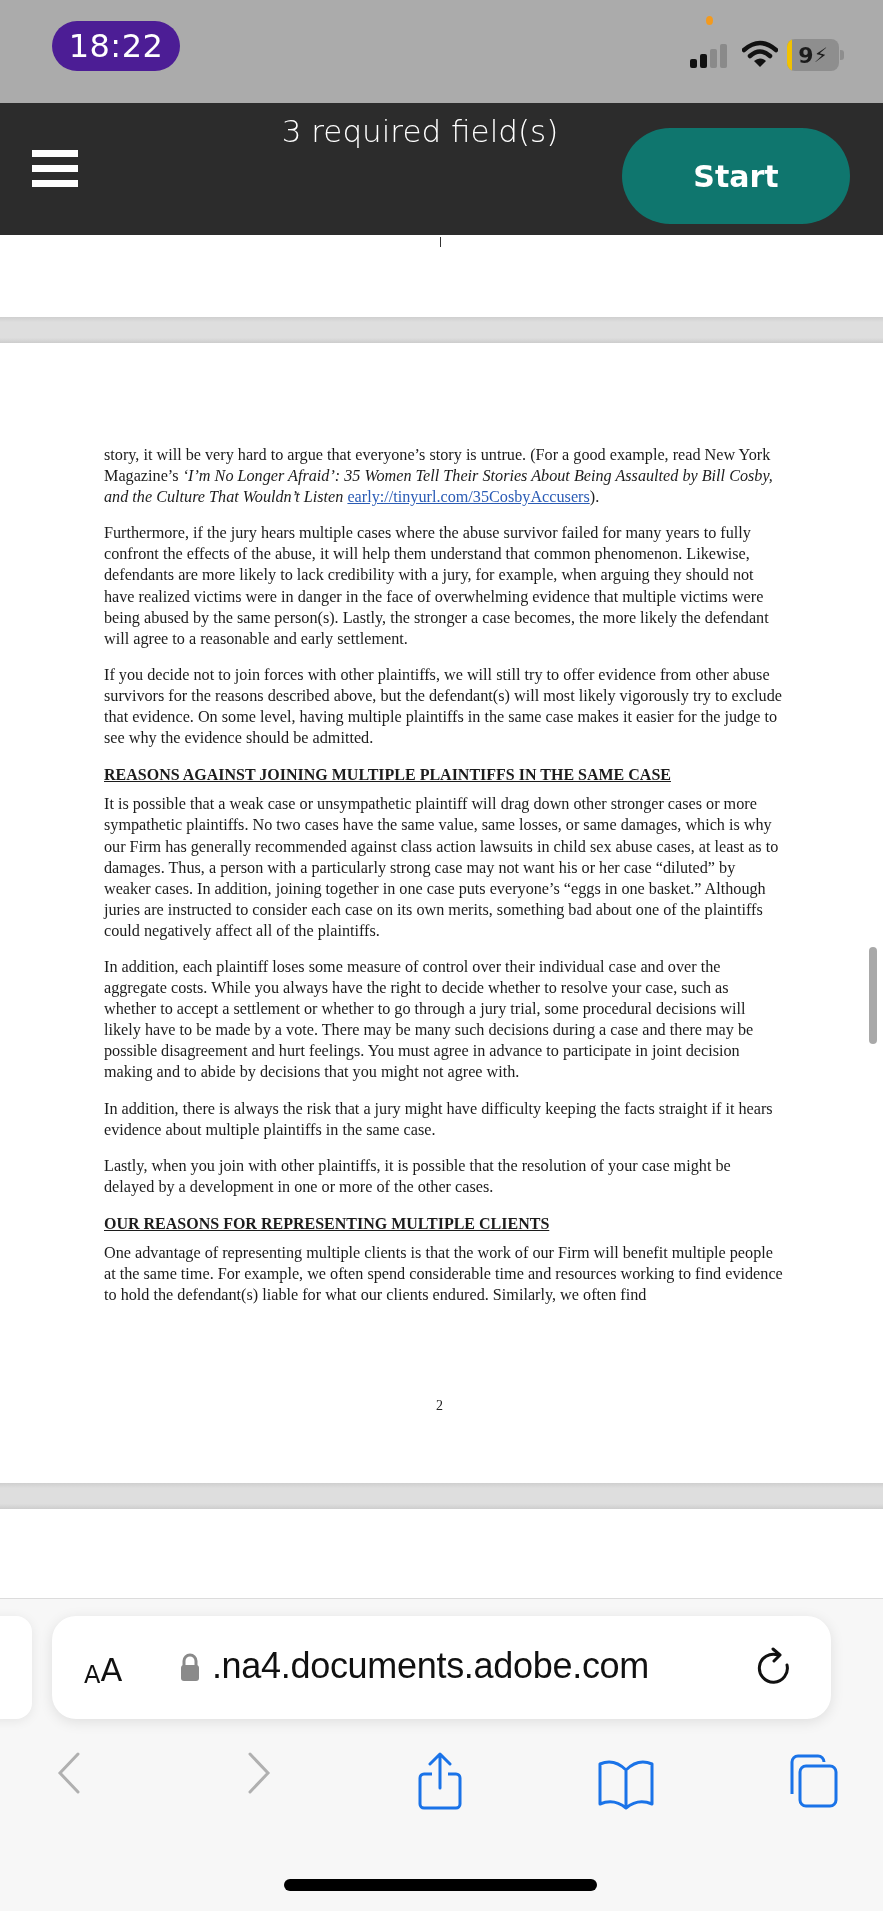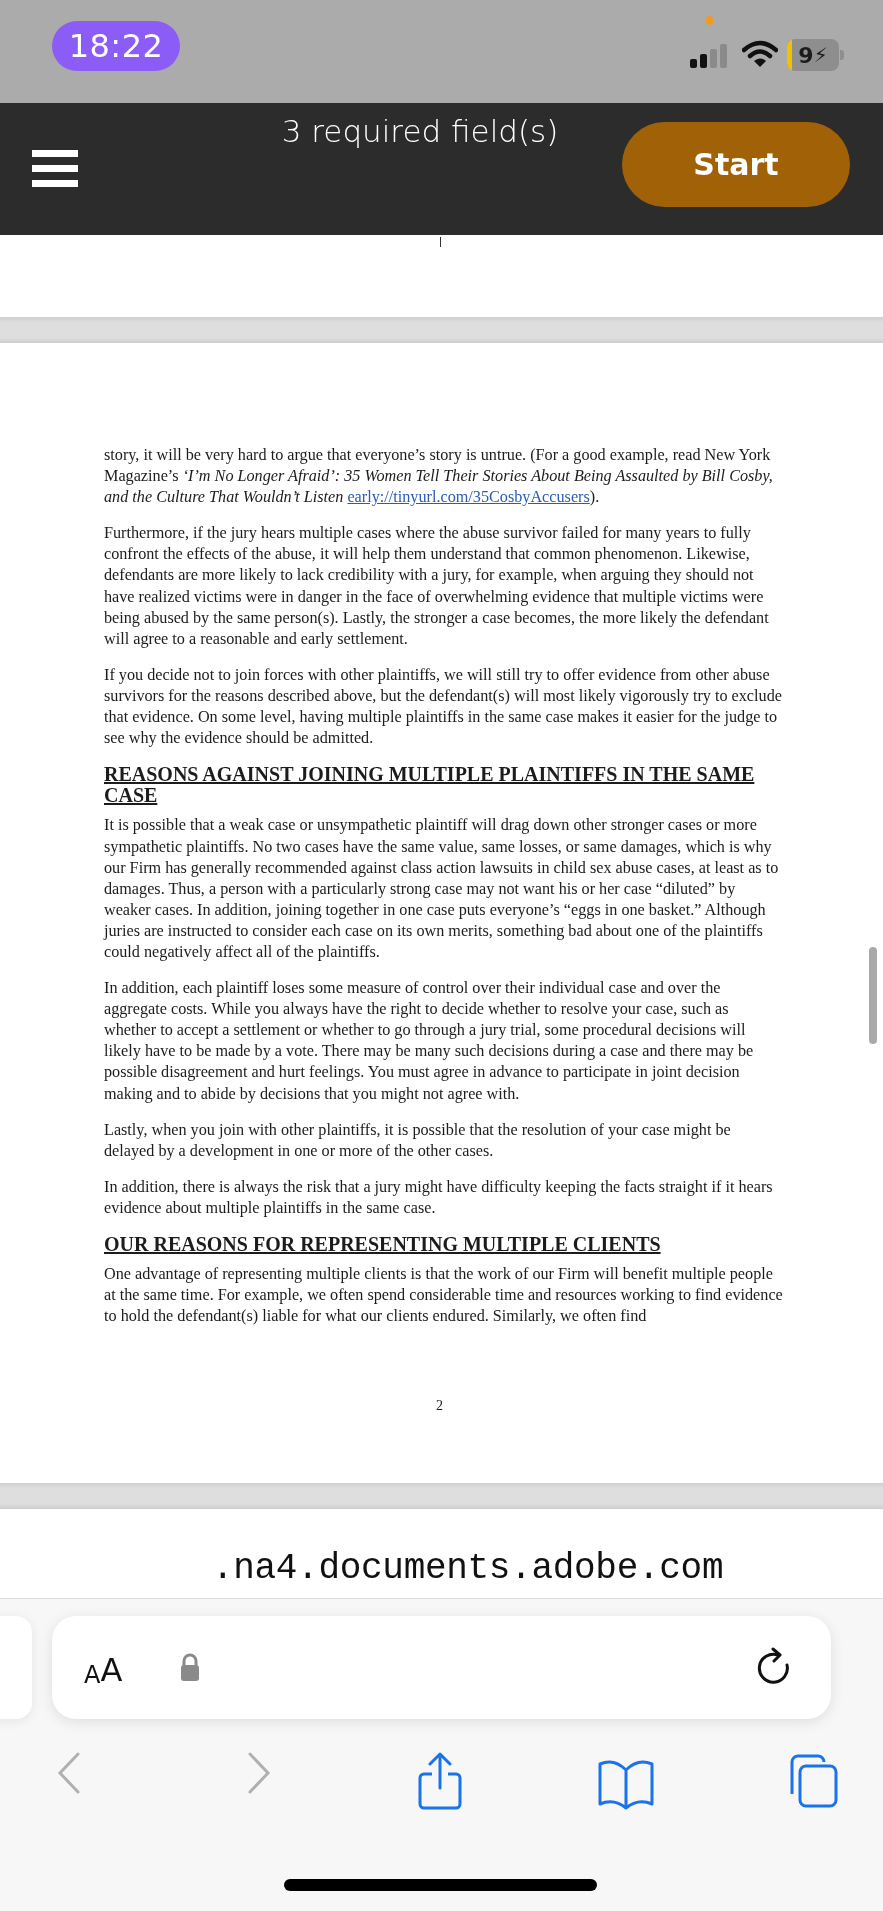--- a/index.html
+++ b/index.html
@@ -1,61 +1,61 @@
 <!DOCTYPE html>
 <html><head>
 <meta charset="utf-8">
 <style>
   * { box-sizing: border-box; margin: 0; padding: 0; }
   html, body { width: 883px; height: 1911px; overflow: hidden; background: #ffffff; }
   body { position: relative; font-family: "Liberation Sans", sans-serif; }
 
   
   .status-bar { position: absolute; left: 0; top: 0; width: 883px; height: 103px; background: #ababab; }
-  .time-pill { position: absolute; left: 52px; top: 21px; width: 128px; height: 50px; border-radius: 25px; background: #8b5cf6; color: #fff; font-size: 32px; font-family: "DejaVu Sans", sans-serif; display: flex; align-items: center; justify-content: center; letter-spacing: 0.5px; }
+  .time-pill { position: absolute; left: 52px; top: 21px; width: 128px; height: 50px; border-radius: 25px; background: #4c1d95; color: #fff; font-size: 32px; font-family: "DejaVu Sans", sans-serif; display: flex; align-items: center; justify-content: center; letter-spacing: 0.5px; }
   .orange-dot { position: absolute; left: 706px; top: 16px; width: 7px; height: 9px; border-radius: 50%; background: #f39a1e; }
   .signal { position: absolute; left: 690px; top: 44px; width: 40px; height: 24px; }
   .signal span { position: absolute; bottom: 0; width: 7px; border-radius: 2px; }
   .wifi { position: absolute; left: 742px; top: 40px; width: 36px; height: 28px; }
   .battery { position: absolute; left: 787px; top: 39px; width: 58px; height: 32px; }
   .battery-body { position: absolute; left: 0; top: 0; width: 52px; height: 32px; border-radius: 8px; background: #8e8e8e; overflow: hidden; }
   .battery-fill { position: absolute; left: 0; top: 0; height: 100%; background: #f2c200; }
   .battery-text { position: absolute; left: 0; top: 0; width: 52px; height: 32px; display: flex; align-items: center; justify-content: center; font-size: 22px; font-weight: bold; color: #1b1b1b; font-family: "DejaVu Sans", sans-serif; }
   .battery-cap { position: absolute; left: 53px; top: 11px; width: 4px; height: 10px; border-radius: 0 3px 3px 0; background: #8e8e8e; }
 
   
   .app-header { position: absolute; left: 0; top: 103px; width: 883px; height: 132px; background: #2c2c2c; }
   .hamburger { position: absolute; left: 32px; top: 150px; width: 46px; height: 38px; cursor: pointer; }
   .hamburger span { position: absolute; left: 0; width: 46px; height: 7px; background: #fff; }
   .header-title { position: absolute; left: 220px; top: 106px; width: 400px; text-align: center; color: #fff; font-size: 31px; line-height: 51px; font-family: "DejaVu Sans", sans-serif; font-weight: 300; }
-  .start-button { position: absolute; left: 622px; top: 122px; width: 228px; height: 85px; border-radius: 48px; background: #a16207; color: #fff; font-size: 30px; font-weight: bold; border: none; display: flex; align-items: center; justify-content: center; font-family: "DejaVu Sans", sans-serif; cursor: pointer; }
+  .start-button { position: absolute; left: 622px; top: 128px; width: 228px; height: 96px; border-radius: 48px; background: #0f766e; color: #fff; font-size: 30px; font-weight: bold; border: none; display: flex; align-items: center; justify-content: center; font-family: "DejaVu Sans", sans-serif; cursor: pointer; }
 
   
   .doc-area { position: absolute; left: 0; top: 235px; width: 883px; height: 1363px; background: #fff; }
   .page1-tail { position: absolute; left: 0; top: 235px; width: 883px; height: 83px; background: #fff; }
   .page1-mark { position: absolute; left: 440px; top: 237px; width: 1px; height: 10px; background: #333; }
   .page-gap { position: absolute; left: 0; width: 883px; height: 26px; background: linear-gradient(#cfcfcf, #dedede 20%, #dedede 80%, #cdcdcd); }
   .page2 { position: absolute; left: 0; top: 343px; width: 883px; height: 1140px; background: #fff; }
   .doc-text { position: absolute; left: 104px; top: 445px; width: 680px; font-family: "Liberation Serif", serif; font-size: 16.2px; line-height: 21.1px; color: #1c1c1c; }
   .doc-text p { margin-bottom: 15px; }
-  .doc-text p.heading { font-weight: bold; text-decoration: underline; margin-bottom: 9px; font-size: 20px; }
+  .doc-text p.heading { font-weight: bold; text-decoration: underline; margin-bottom: 9px; font-size: 16px; }
   .doc-text a { color: #2a5bb5; text-decoration: underline; }
   .doc-text em { font-style: italic; margin-top: 12px; }
   .page-number { position: absolute; left: 436px; top: 1398px; font-family: "Liberation Serif", serif; font-size: 14px; color: #222; }
   .scrollbar { position: absolute; left: 869px; top: 947px; width: 8px; height: 97px; border-radius: 4px; background: #a9a9a9; }
   .page3-top { position: absolute; left: 0; top: 1509px; width: 883px; height: 89px; background: #fff; }
 
   
   .browser-bar { position: absolute; left: 0; top: 1598px; width: 883px; height: 313px; background: #f7f7f7; border-top: 1px solid #dcdcdc; }
   .side-card { position: absolute; left: -20px; top: 1616px; width: 52px; height: 103px; border-radius: 16px; background: #fff; box-shadow: 0 2px 12px rgba(0,0,0,0.08); }
   .url-bar { position: absolute; left: 52px; top: 1616px; width: 779px; height: 103px; border-radius: 24px; background: #fff; box-shadow: 0 3px 14px rgba(0,0,0,0.10); cursor: text; }
   .aa-button { position: absolute; left: 84px; top: 1645px; width: 60px; height: 44px; font-size: 32px; color: #111; display: flex; align-items: flex-end; font-family: "DejaVu Sans", sans-serif; cursor: pointer; }
   .aa-button .small { font-size: 24px; }
   .lock-icon { position: absolute; left: 180px; top: 1653px; width: 20px; height: 30px; }
-  .url-text { position: absolute; left: 205px; top: 1548px; font-size: 36px; color: #111; font-family: Liberation Mono, monospace; letter-spacing: -0.3px; }
+  .url-text { position: absolute; left: 205px; top: 1645px; font-size: 36px; color: #111; font-family: Liberation Sans, sans-serif; letter-spacing: -0.3px; }
   .reload-icon { position: absolute; left: 756px; top: 1647px; width: 38px; height: 40px; cursor: pointer; }
   .nav-icon { position: absolute; top: 1748px; cursor: pointer; }
   .home-indicator { position: absolute; left: 284px; top: 1879px; width: 313px; height: 12px; border-radius: 6px; background: #000; }
 </style>
 </head>
 <body>
 
 <div class="status-bar">
   <div class="time-pill">18:22</div>
   <div class="orange-dot"></div>
@@ -101,22 +101,22 @@
 <div class="page-gap" style="top:317px;"></div>
 <div class="page2"></div>
 
 <div class="doc-text" id="doc-text">
     <p><span>story, it will be very hard to argue that everyone’s story is untrue. (For a good example, read New York Magazine’s </span><em>‘I’m No Longer Afraid’: 35 Women Tell Their Stories About Being Assaulted by Bill Cosby, and the Culture That Wouldn’t Listen</em><span> </span><a href="#">early://tinyurl.com/35CosbyAccusers</a><span>).</span></p>
     <p><span>Furthermore, if the jury hears multiple cases where the abuse survivor failed for many years to fully confront the effects of the abuse, it will help them understand that common phenomenon. Likewise, defendants are more likely to lack credibility with a jury, for example, when arguing they should not have realized victims were in danger in the face of overwhelming evidence that multiple victims were being abused by the same person(s). Lastly, the stronger a case becomes, the more likely the defendant will agree to a reasonable and early settlement.</span></p>
     <p><span>If you decide not to join forces with other plaintiffs, we will still try to offer evidence from other abuse survivors for the reasons described above, but the defendant(s) will most likely vigorously try to exclude that evidence. On some level, having multiple plaintiffs in the same case makes it easier for the judge to see why the evidence should be admitted.</span></p>
     <p class="heading"><span>REASONS AGAINST JOINING MULTIPLE PLAINTIFFS IN THE SAME CASE</span></p>
     <p><span>It is possible that a weak case or unsympathetic plaintiff will drag down other stronger cases or more sympathetic plaintiffs. No two cases have the same value, same losses, or same damages, which is why our Firm has generally recommended against class action lawsuits in child sex abuse cases, at least as to damages. Thus, a person with a particularly strong case may not want his or her case “diluted” by weaker cases. In addition, joining together in one case puts everyone’s “eggs in one basket.” Although juries are instructed to consider each case on its own merits, something bad about one of the plaintiffs could negatively affect all of the plaintiffs.</span></p>
     <p><span>In addition, each plaintiff loses some measure of control over their individual case and over the aggregate costs. While you always have the right to decide whether to resolve your case, such as whether to accept a settlement or whether to go through a jury trial, some procedural decisions will likely have to be made by a vote. There may be many such decisions during a case and there may be possible disagreement and hurt feelings. You must agree in advance to participate in joint decision making and to abide by decisions that you might not agree with.</span></p>
+    <p><span>In addition, there is always the risk that a jury might have difficulty keeping the facts straight if it hears evidence about multiple plaintiffs in the same case.</span></p>
     <p><span>Lastly, when you join with other plaintiffs, it is possible that the resolution of your case might be delayed by a development in one or more of the other cases.</span></p>
-    <p><span>In addition, there is always the risk that a jury might have difficulty keeping the facts straight if it hears evidence about multiple plaintiffs in the same case.</span></p>
     <p class="heading"><span>OUR REASONS FOR REPRESENTING MULTIPLE CLIENTS</span></p>
     <p><span>One advantage of representing multiple clients is that the work of our Firm will benefit multiple people at the same time. For example, we often spend considerable time and resources working to find evidence to hold the defendant(s) liable for what our clients endured. Similarly, we often find</span></p>
   </div>
 
 <div class="page-number">2</div>
 <div class="scrollbar"></div>
 <div class="page-gap" style="top:1483px;"></div>
 <div class="page3-top"></div>
 
 <div class="browser-bar"></div>

